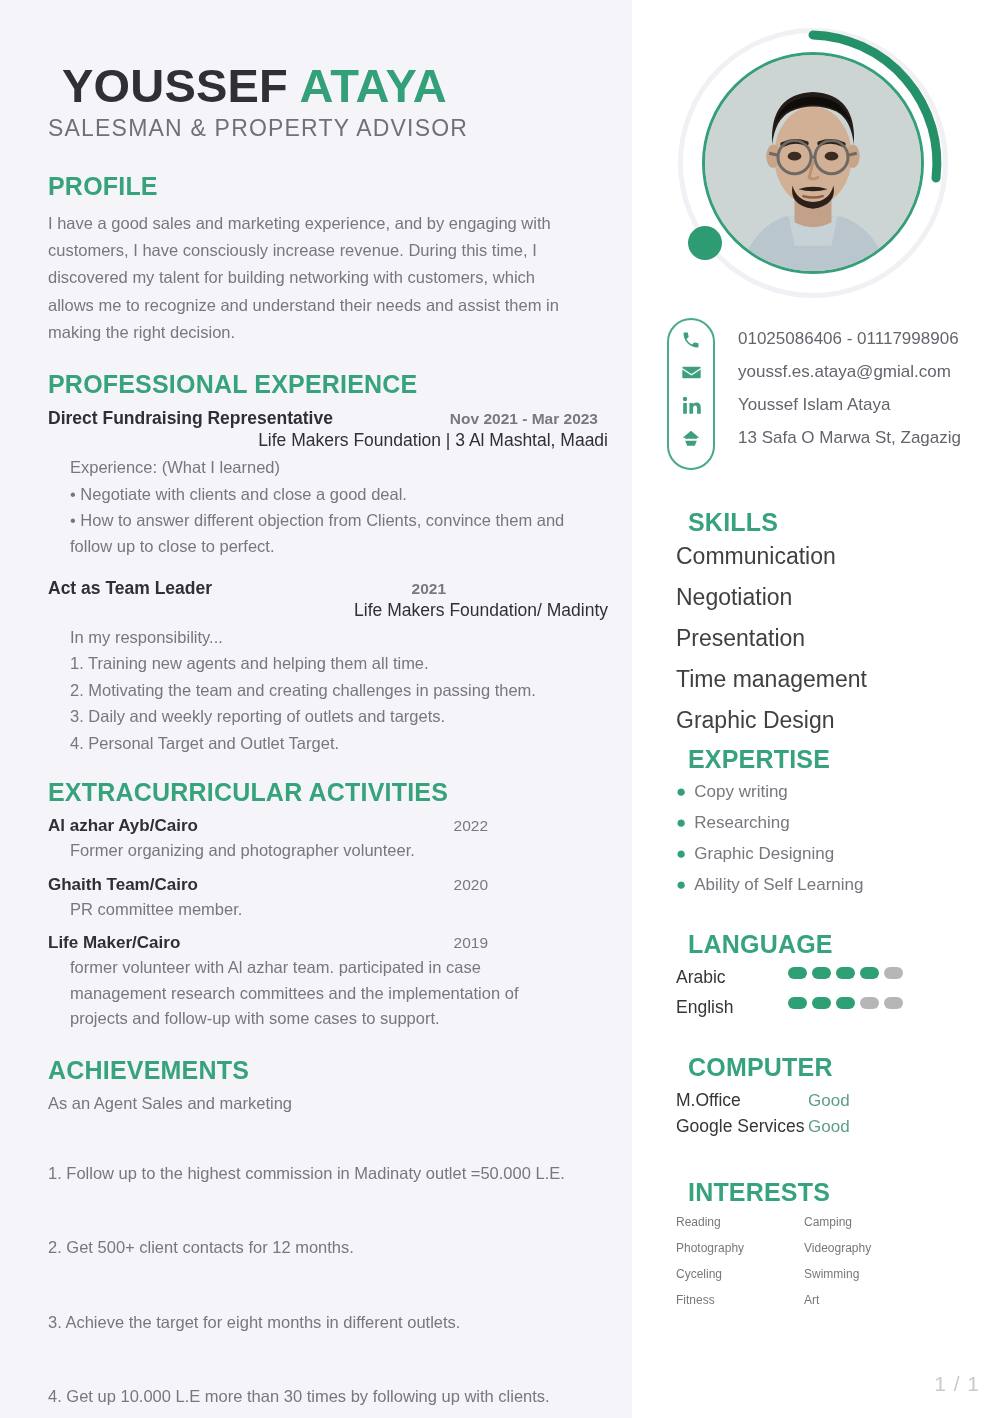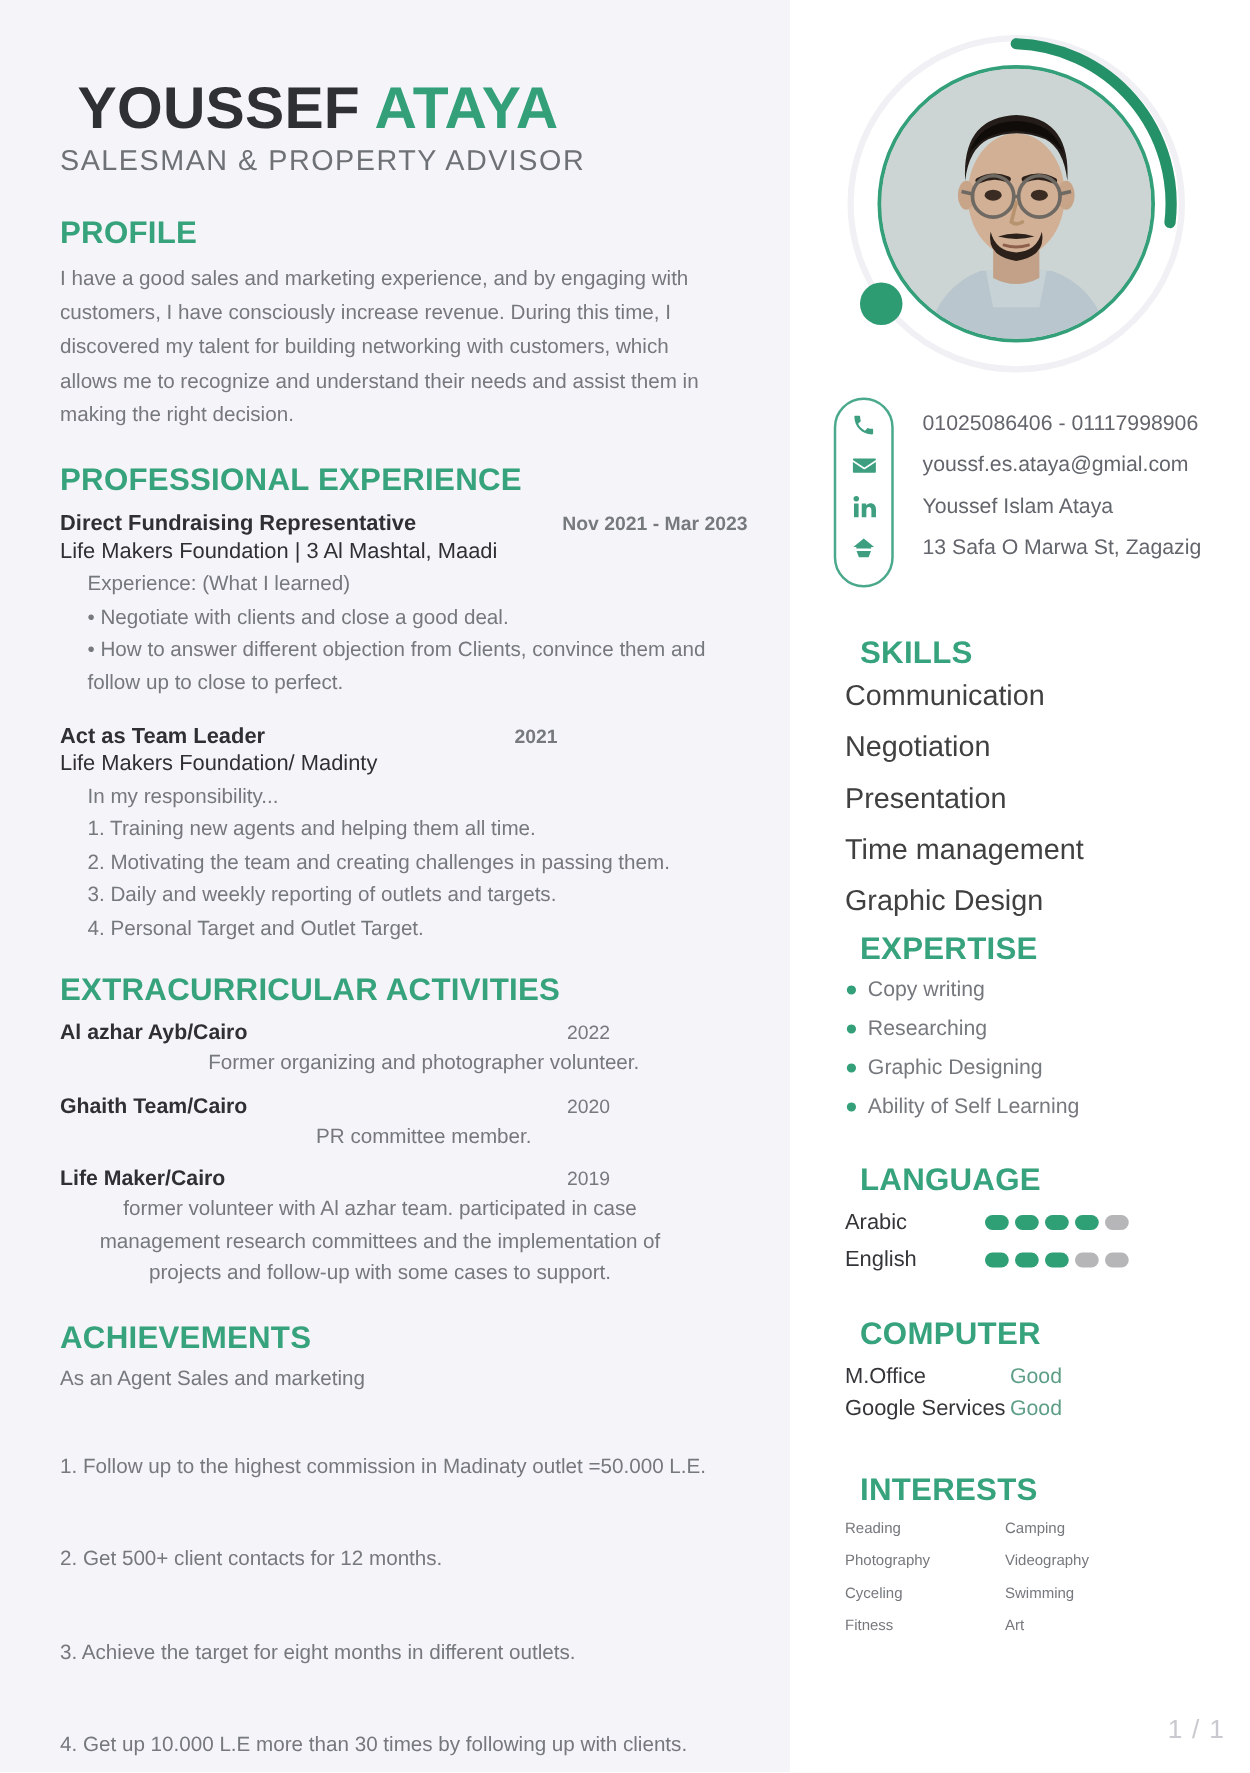--- a/index.html
+++ b/index.html
@@ -94,40 +94,41 @@
     color: #76797e;
     font-size: 15.5px;
     font-weight: 700;
     white-space: nowrap;
   }
   .job-org {
     color: #2f3034;
     font-size: 17.5px;
     font-weight: 400;
     margin-top: 1px;
+    text-align: right;
   }
   .job-sub {
     color: #75787d;
     font-size: 16.5px;
     margin: 4px 0 0 22px;
     line-height: 1.55;
   }
   .job-list {
     list-style: none;
     margin: 0 0 0 22px;
     padding: 0;
   }
   .job-list li {
     color: #75787d;
     font-size: 16.5px;
     line-height: 1.6;
   }
 
   
-  .extra-item { margin-bottom: 11px; text-align: center; }
+  .extra-item { margin-bottom: 11px; }
   .extra-row {
     display: flex;
     align-items: baseline;
     justify-content: space-between;
     width: 440px;
   }
   .extra-title {
     color: #2f3034;
     font-size: 17px;
     font-weight: 700;
@@ -275,21 +276,21 @@
   }
   .exp-bullet {
     color: #34a07a;
     font-size: 17px;
     margin-right: 8px;
     line-height: 1;
   }
 
   .lang-row {
     display: flex;
-    align-items: center;
+    align-items: flex-start;
     margin-bottom: 9px;
   }
   .lang-name {
     color: #333539;
     font-size: 17.5px;
     width: 112px;
   }
   .dots { display: flex; gap: 5px; }
   .dot {
     width: 19px;

